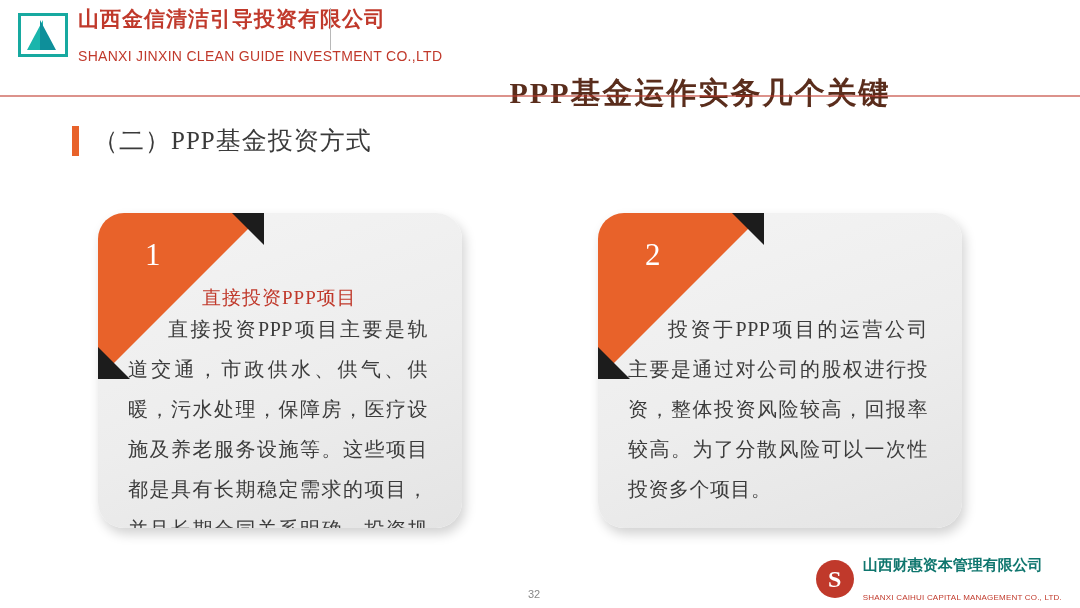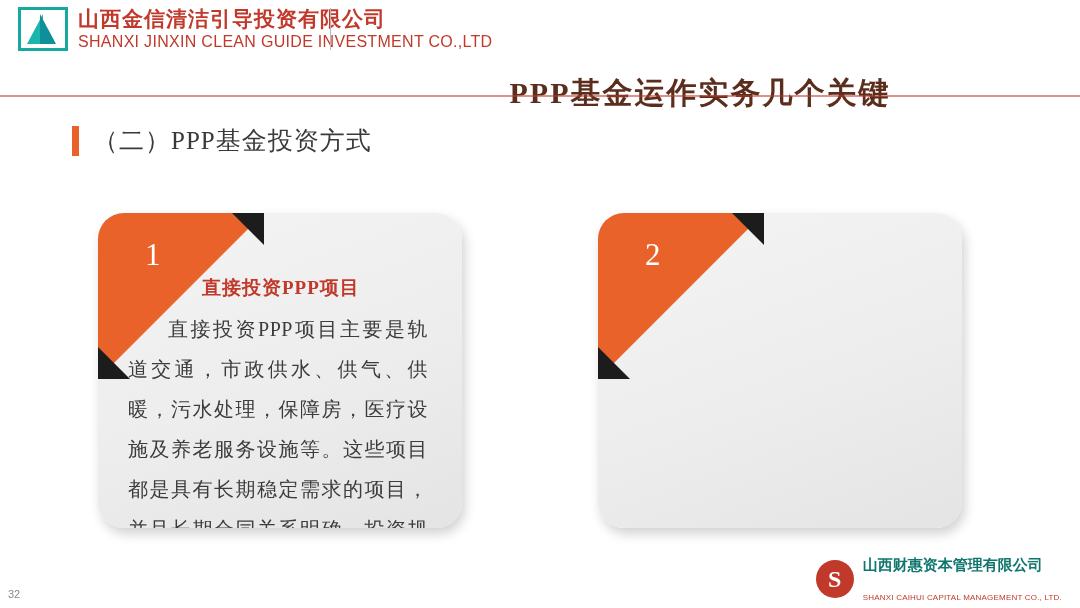--- a/index.html
+++ b/index.html
@@ -70,24 +70,24 @@
   .logo-text-cn {
     font-family: "Liberation Sans", sans-serif;
     font-weight: bold;
     font-size: 21px;
     color: #c0392b;
     letter-spacing: 1px;
     line-height: 1.2;
   }
   .logo-text-en {
     font-family: "Liberation Sans", sans-serif;
-    font-size: 16px;
+    font-size: 14px;
     color: #c0392b;
     letter-spacing: 0.3px;
-    margin-top: 2px;
+    margin-top: 17px;
   }
   .logo-divider {
     position: absolute;
     left: 330px;
     top: 8px;
     width: 1px;
     height: 42px;
     background: #b8b8b8;
   }
   .header-title {
@@ -171,23 +171,23 @@
     position: absolute;
     left: 47px;
     top: 24px;
     font-size: 31px;
     color: #ffffff;
     font-family: "Liberation Serif", serif;
   }
   .card-title {
     position: absolute;
     left: 104px;
-    top: 62px;
+    top: 72px;
     font-size: 19px;
-    font-weight: bold;
+    font-weight: normal;
     color: #c0392b;
     letter-spacing: 1px;
     font-family: "Liberation Serif", serif;
     white-space: nowrap;
   }
   #card-2 .card-title { left: 62px; }
   .card-body {
     position: absolute;
     left: 30px;
     top: 96px;
@@ -199,25 +199,24 @@
     text-indent: 2em;
     letter-spacing: 0.5px;
   }
 
   
   .page-number {
     position: absolute;
     left: 0;
     top: 588px;
     width: 1068px;
-    text-align: left;
+    text-align: center;
     font-family: "Liberation Sans", sans-serif;
     font-size: 11px;
     color: #888888;
-    margin-left: 8px;
   }
   .footer-logo {
     position: absolute;
     right: 18px;
     top: 556px;
     display: flex;
     align-items: center;
   }
   .footer-mark {
     width: 38px;
@@ -290,20 +289,21 @@
   <div class="card-body">直接投资PPP项目主要是轨道交通，市政供水、供气、供暖，污水处理，保障房，医疗设施及养老服务设施等。这些项目都是具有长期稳定需求的项目，并且长期合同关系明确、投资规模需求大，市场化程度高。</div>
 </div>
 
 <div class="card" id="card-2">
   <div class="ribbon">
     <div class="fold"></div>
     <div class="shade-top"></div>
     <div class="shade-bot"></div>
   </div>
   <div class="ribbon-num">2</div>
+  <div class="card-body">投资于PPP项目的运营公司主要是通过对公司的股权进行投资，整体投资风险较高，回报率较高。为了分散风险可以一次性投资多个项目。</div>
 </div>
 
 <div class="page-number">32</div>
 <div class="footer-logo">
   <div class="footer-mark">
     <div class="s">S</div>
   </div>
   <div>
     <div class="footer-text-cn">山西财惠资本管理有限公司</div>
     <div class="footer-text-en">SHANXI CAIHUI CAPITAL MANAGEMENT CO., LTD.</div>

